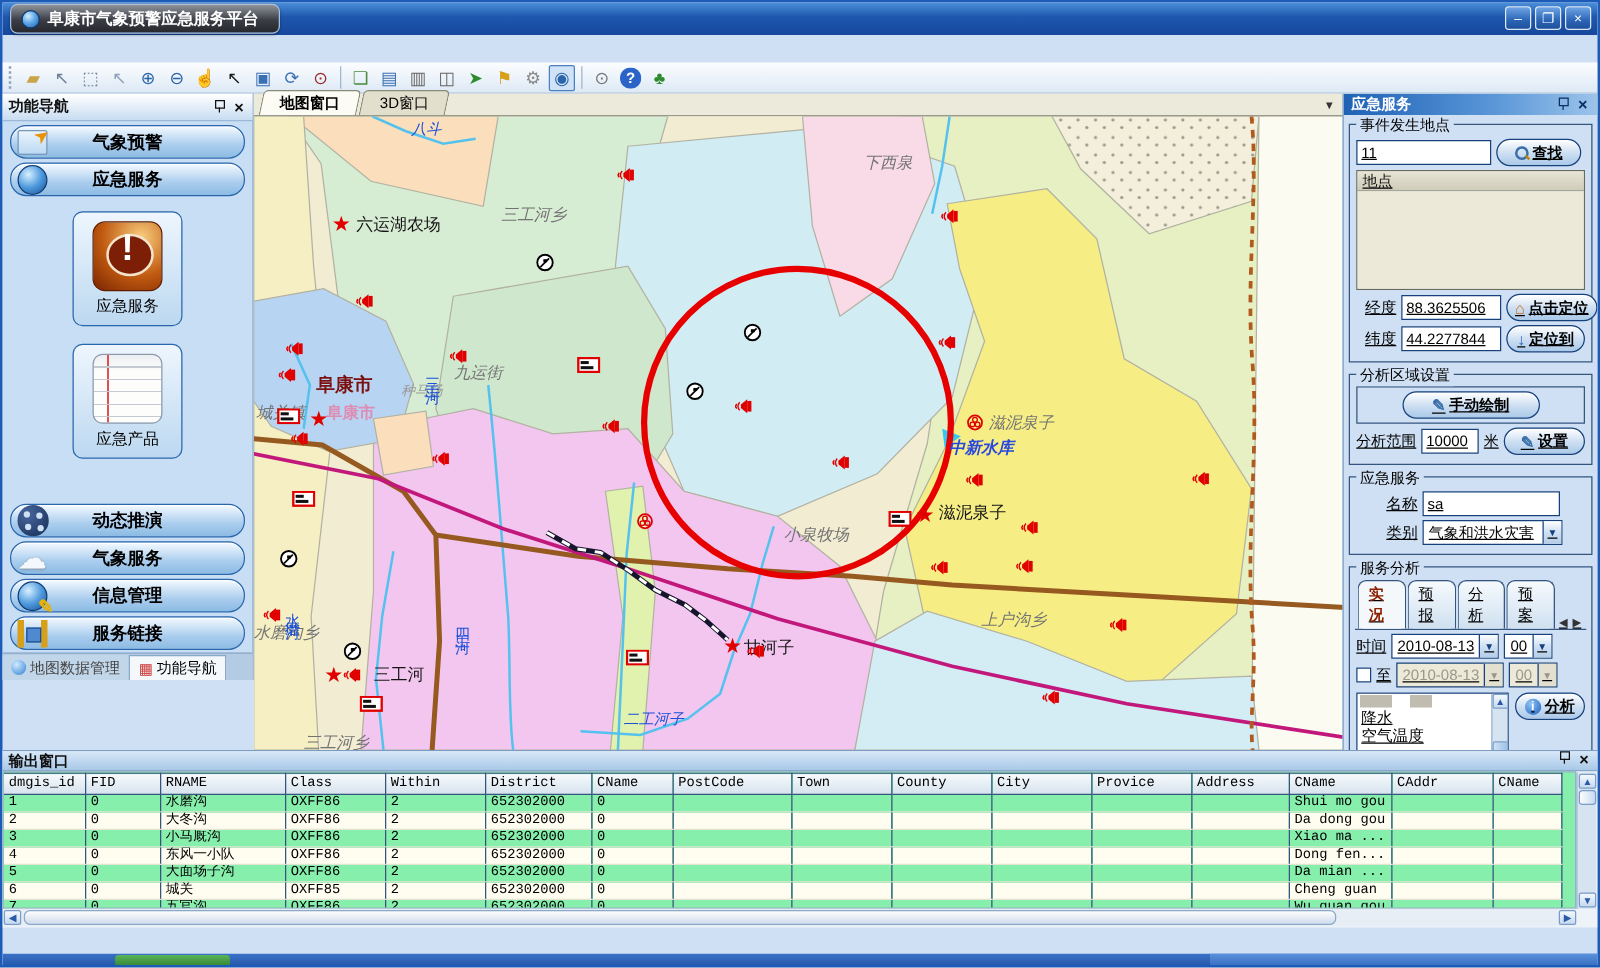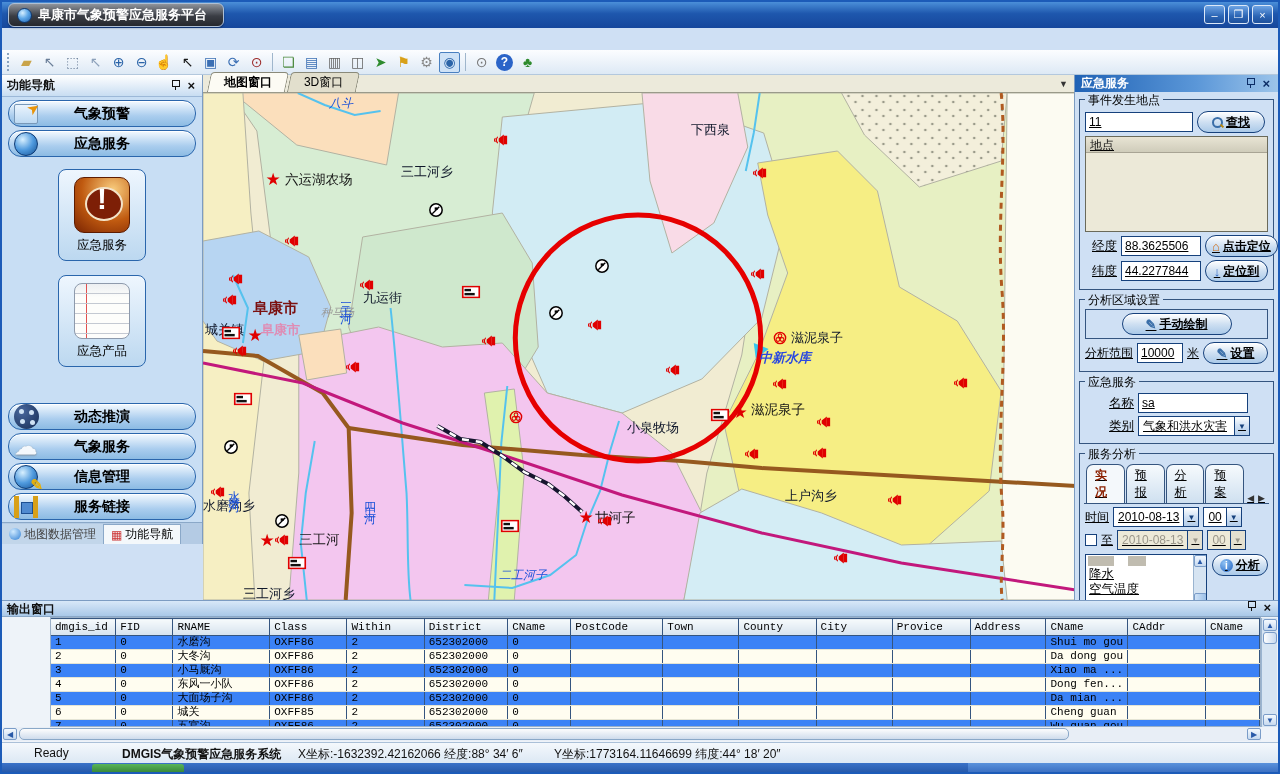--- a/index.html
+++ b/index.html
@@ -92,21 +92,21 @@
   .mtab span{display:inline-block;transform:skewX(12deg);}
   .mtab.active{background:#fcfbf4;font-weight:bold;}
   #map-dd{margin-left:auto;margin-right:8px;font-size:9px;color:#333;align-self:center;}
   #map-canvas{position:relative;width:873px;height:507px;overflow:hidden;}
   #map-svg{position:absolute;left:0;top:0;}
   #map-markers,#map-labels{position:absolute;left:0;top:0;width:100%;height:100%;pointer-events:none;}
   .mk{position:absolute;transform:translate(-50%,-50%);pointer-events:auto;}
   .star-mk{position:absolute;transform:translate(-50%,-50%);color:#e00000;font-size:17px;line-height:1;pointer-events:auto;}
   .lbl{position:absolute;white-space:nowrap;font-size:12px;}
   .lbl.name{color:#151515;font-size:13.5px;}
-  .lbl.township{color:#0f172a;font-size:13px;}
+  .lbl.township{color:#737373;font-style:italic;font-size:13px;}
   .lbl.township-sm{color:#9a9a98;font-style:italic;font-size:11px;}
   .lbl.city{color:#7b1010;font-weight:bold;font-size:15px;}
   .lbl.city2{color:#df8cb4;font-weight:bold;font-size:13px;}
   .lbl.river{color:#1a50d8;font-style:italic;font-size:12px;}
   .lbl.riverv{color:#1a50d8;font-size:12px;writing-mode:vertical-rl;letter-spacing:5px;}
   .lbl.res{color:#2a48e0;font-weight:bold;font-style:italic;font-size:13px;}
   .river{fill:none;stroke:#55c2ee;stroke-width:2;}
   .road-brown{fill:none;stroke:#96591f;stroke-width:4;}
   .road-magenta{fill:none;stroke:#c2187c;stroke-width:3;}
   .rail-base{fill:none;stroke:#15152e;stroke-width:4;}
@@ -160,21 +160,21 @@
   .lb-item{font-size:12.5px;padding:0 3px;line-height:15px;color:#000;}
   #lb-scroll{position:absolute;right:0;top:0;width:13px;height:100%;background:#d6e4f2;border-left:1px solid #9ab4d0;}
   .sc-btn{width:13px;height:12px;display:flex;align-items:center;justify-content:center;font-size:8px;color:#2a5aa8;
     background:linear-gradient(180deg,#f4f9fe,#c6d9ef);border:1px solid #7a9cc8;border-radius:2px;}
   #lb-scroll .sc-thumb{position:absolute;left:0;bottom:0;width:13px;height:14px;background:linear-gradient(90deg,#cfe2f6,#9cc0e8);border:1px solid #7a9cc8;border-radius:2px;}
   
   #output{position:absolute;left:0;top:598px;width:100%;height:142px;background:#eef3f9;border-top:1px solid #7c9cc2;}
   #out-head{height:16px;display:flex;align-items:flex-start;padding:0 5px;font-weight:bold;color:#111;
     background:linear-gradient(180deg,#d8e8f8,#a9c8e8);border-bottom:1px solid #8aa8c8;font-size:12px;}
   #out-head .sp{flex:1;}
-  #out-table-wrap{position:absolute;left:0;top:16px;right:17px;bottom:15px;background:#3b82f6;overflow:hidden;border:1px solid #9ab0c8;margin-left:48px;}
+  #out-table-wrap{position:absolute;left:0;top:16px;right:17px;bottom:15px;background:#86efac;overflow:hidden;border:1px solid #9ab0c8;}
   table{border-collapse:collapse;table-layout:fixed;}
   th,td{border-right:1px solid #35557f;padding:0 4px;font:11px "Liberation Mono",monospace;text-align:left;
     height:13px;line-height:13px;overflow:hidden;white-space:nowrap;}
   thead th{height:16px;line-height:16px;background:linear-gradient(180deg,#f6fafc,#d6e2ee);
     border-top:1px solid #35557f;border-bottom:1.5px solid #35557f;font-weight:normal;}
   tbody tr:nth-child(even) td{background:#fffdf0;}
   tbody td{border-bottom:1px solid #e4e4d4;}
   #out-vscroll{position:absolute;right:1px;top:17px;width:16px;bottom:15px;background:#d6e4f2;border-left:1px solid #9ab4d0;}
   #out-vscroll .sc-btn{width:14px;margin:1px;}
   #out-vscroll .v-thumb{position:absolute;left:1px;top:14px;width:14px;height:12px;background:linear-gradient(90deg,#fdfdfd,#c8daf0);border:1px solid #7a9cc8;border-radius:3px;}
@@ -827,24 +827,18 @@
       <span class="v-thumb"></span>
       <span class="sc-btn bot">▼</span>
     </div>
     <div id="out-hscroll">
       <span class="sc-btn" style="width:14px">◀</span>
       <span class="h-thumb"></span>
       <span class="sc-btn rt" style="width:14px">▶</span>
     </div>
   </div>
 
-  <div id="statusbar">
-    <span style="left:32px">Ready</span>
-    <span style="left:120px" id="st-system">DMGIS气象预警应急服务系统</span>
-    <span style="left:296px">X坐标:-1632392.42162066 经度:88° 34′ 6″</span>
-    <span style="left:552px">Y坐标:1773164.11646699 纬度:44° 18′ 20″</span>
-  </div>
 
   <div id="taskbar">
     <span id="tb-green"></span>
     <span id="tb-tray"></span>
   </div>
 </div>
 
 </body></html>

